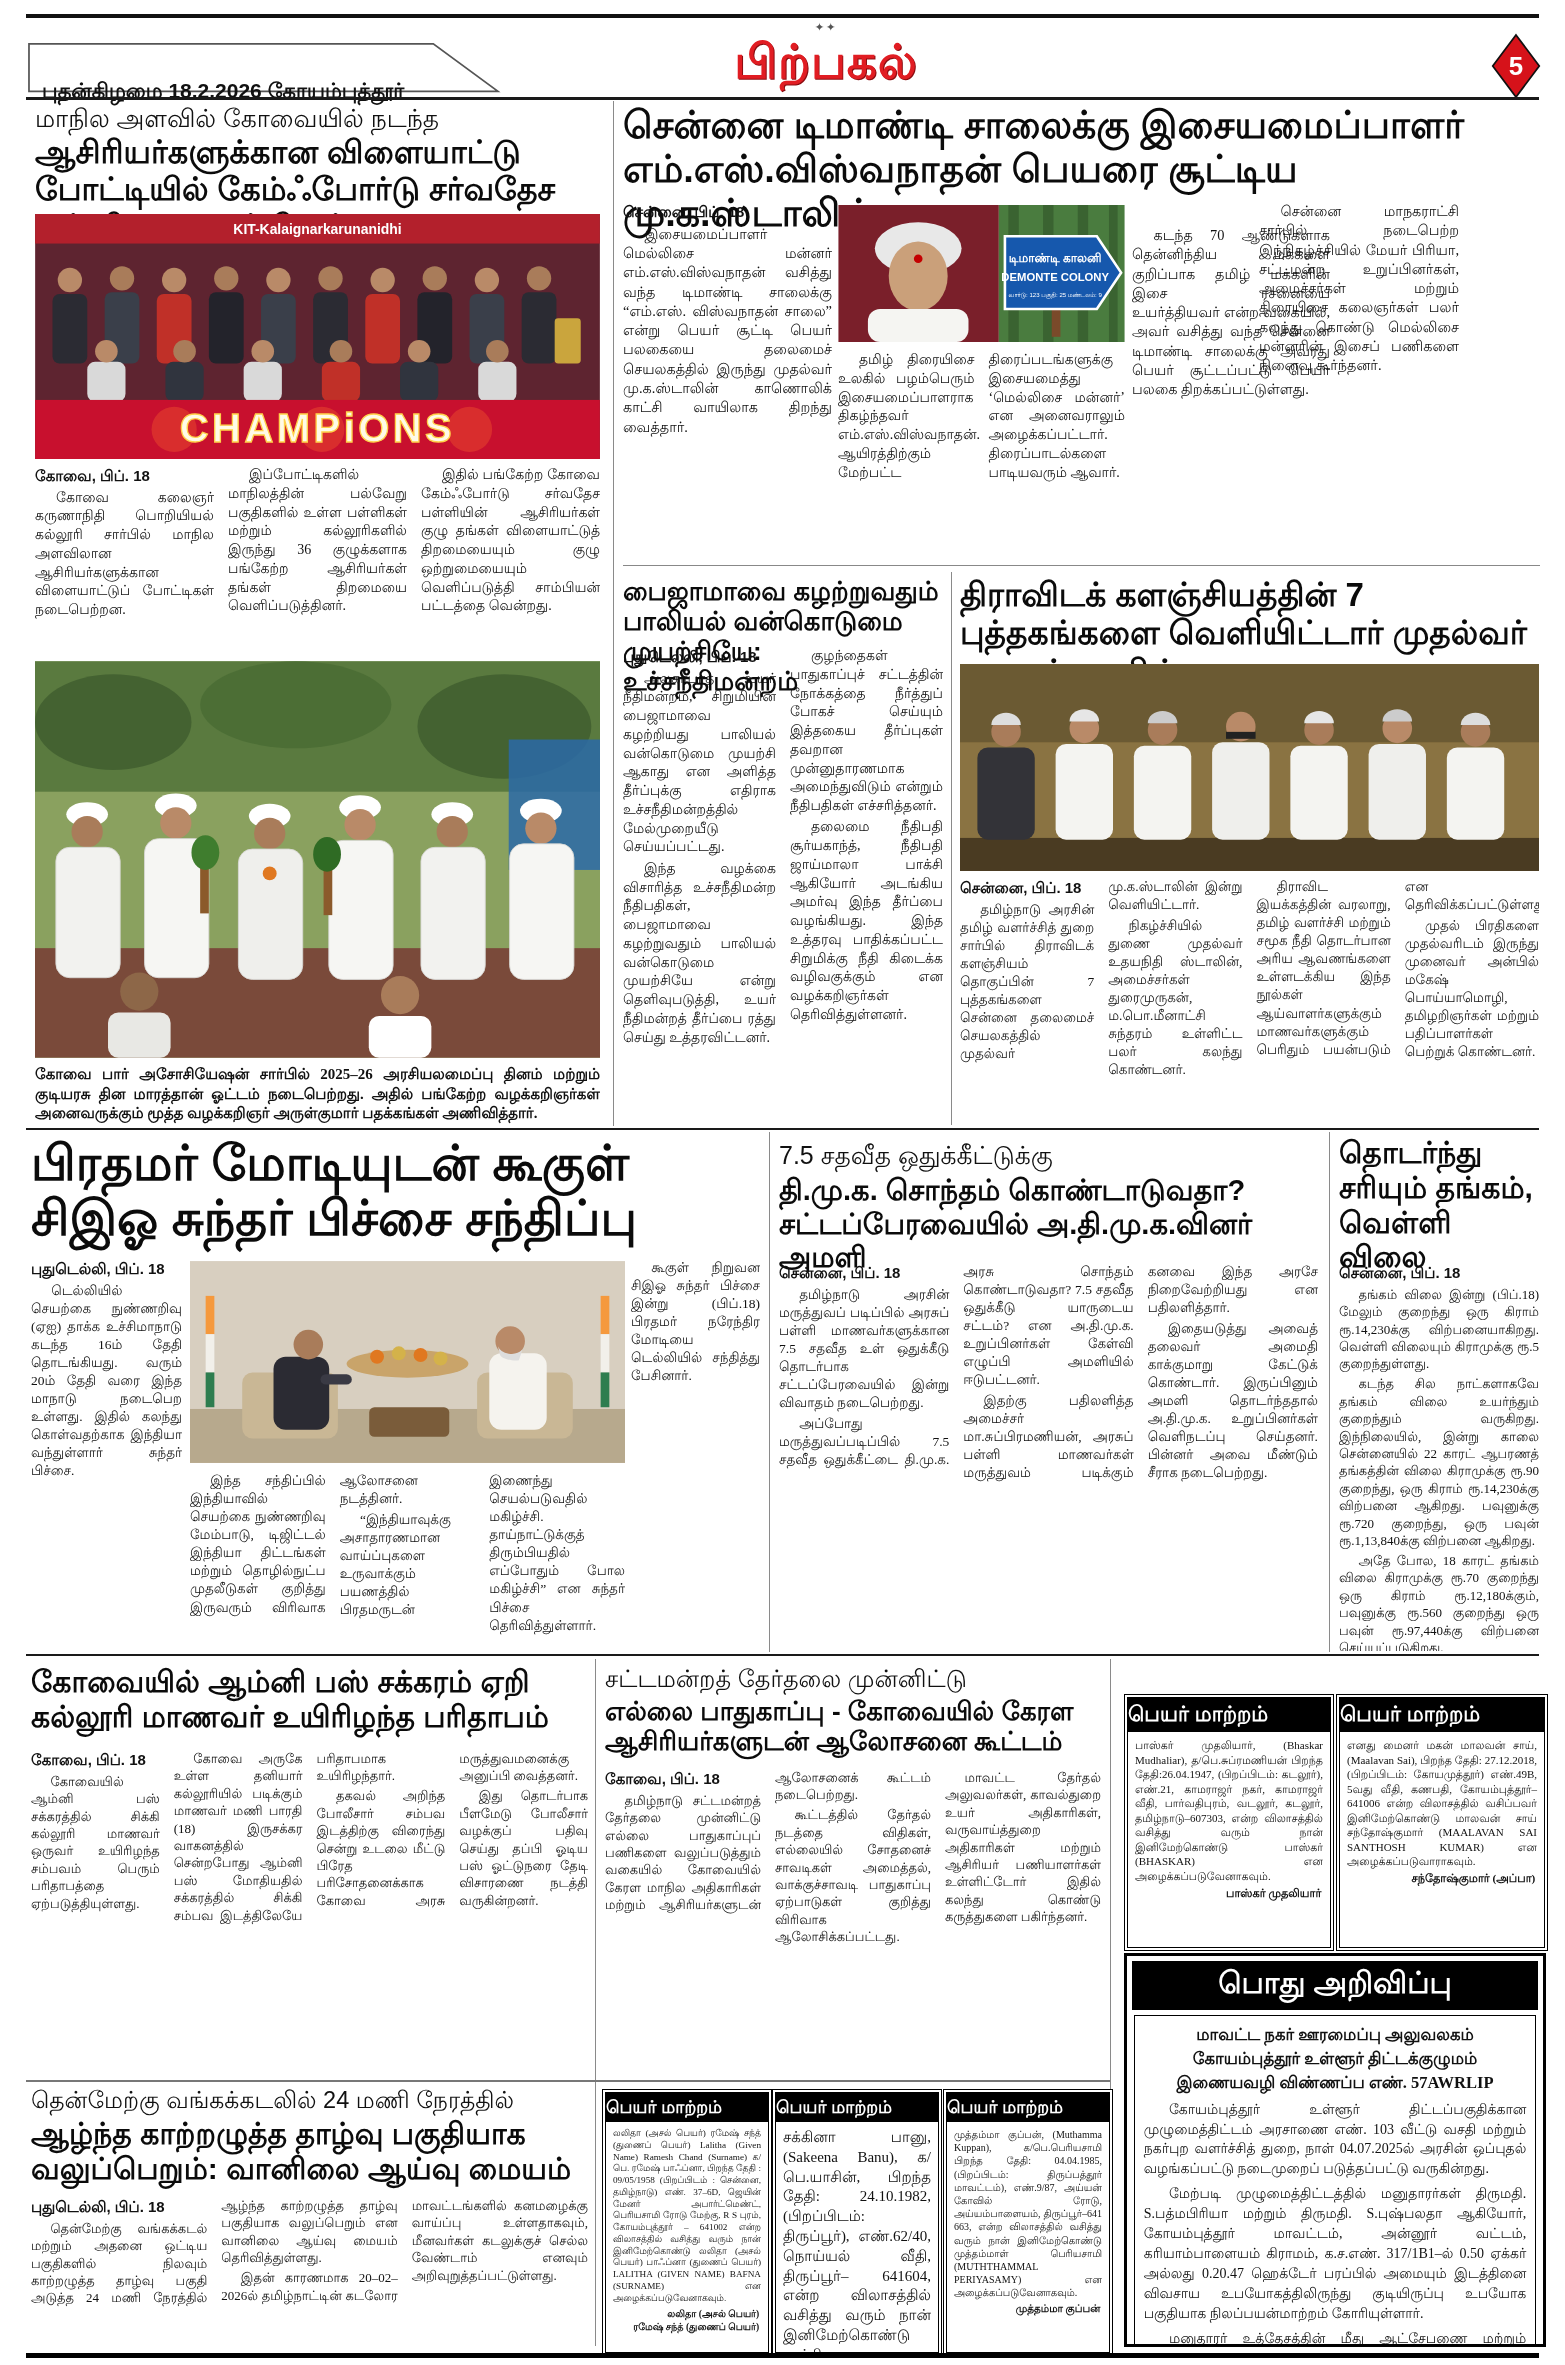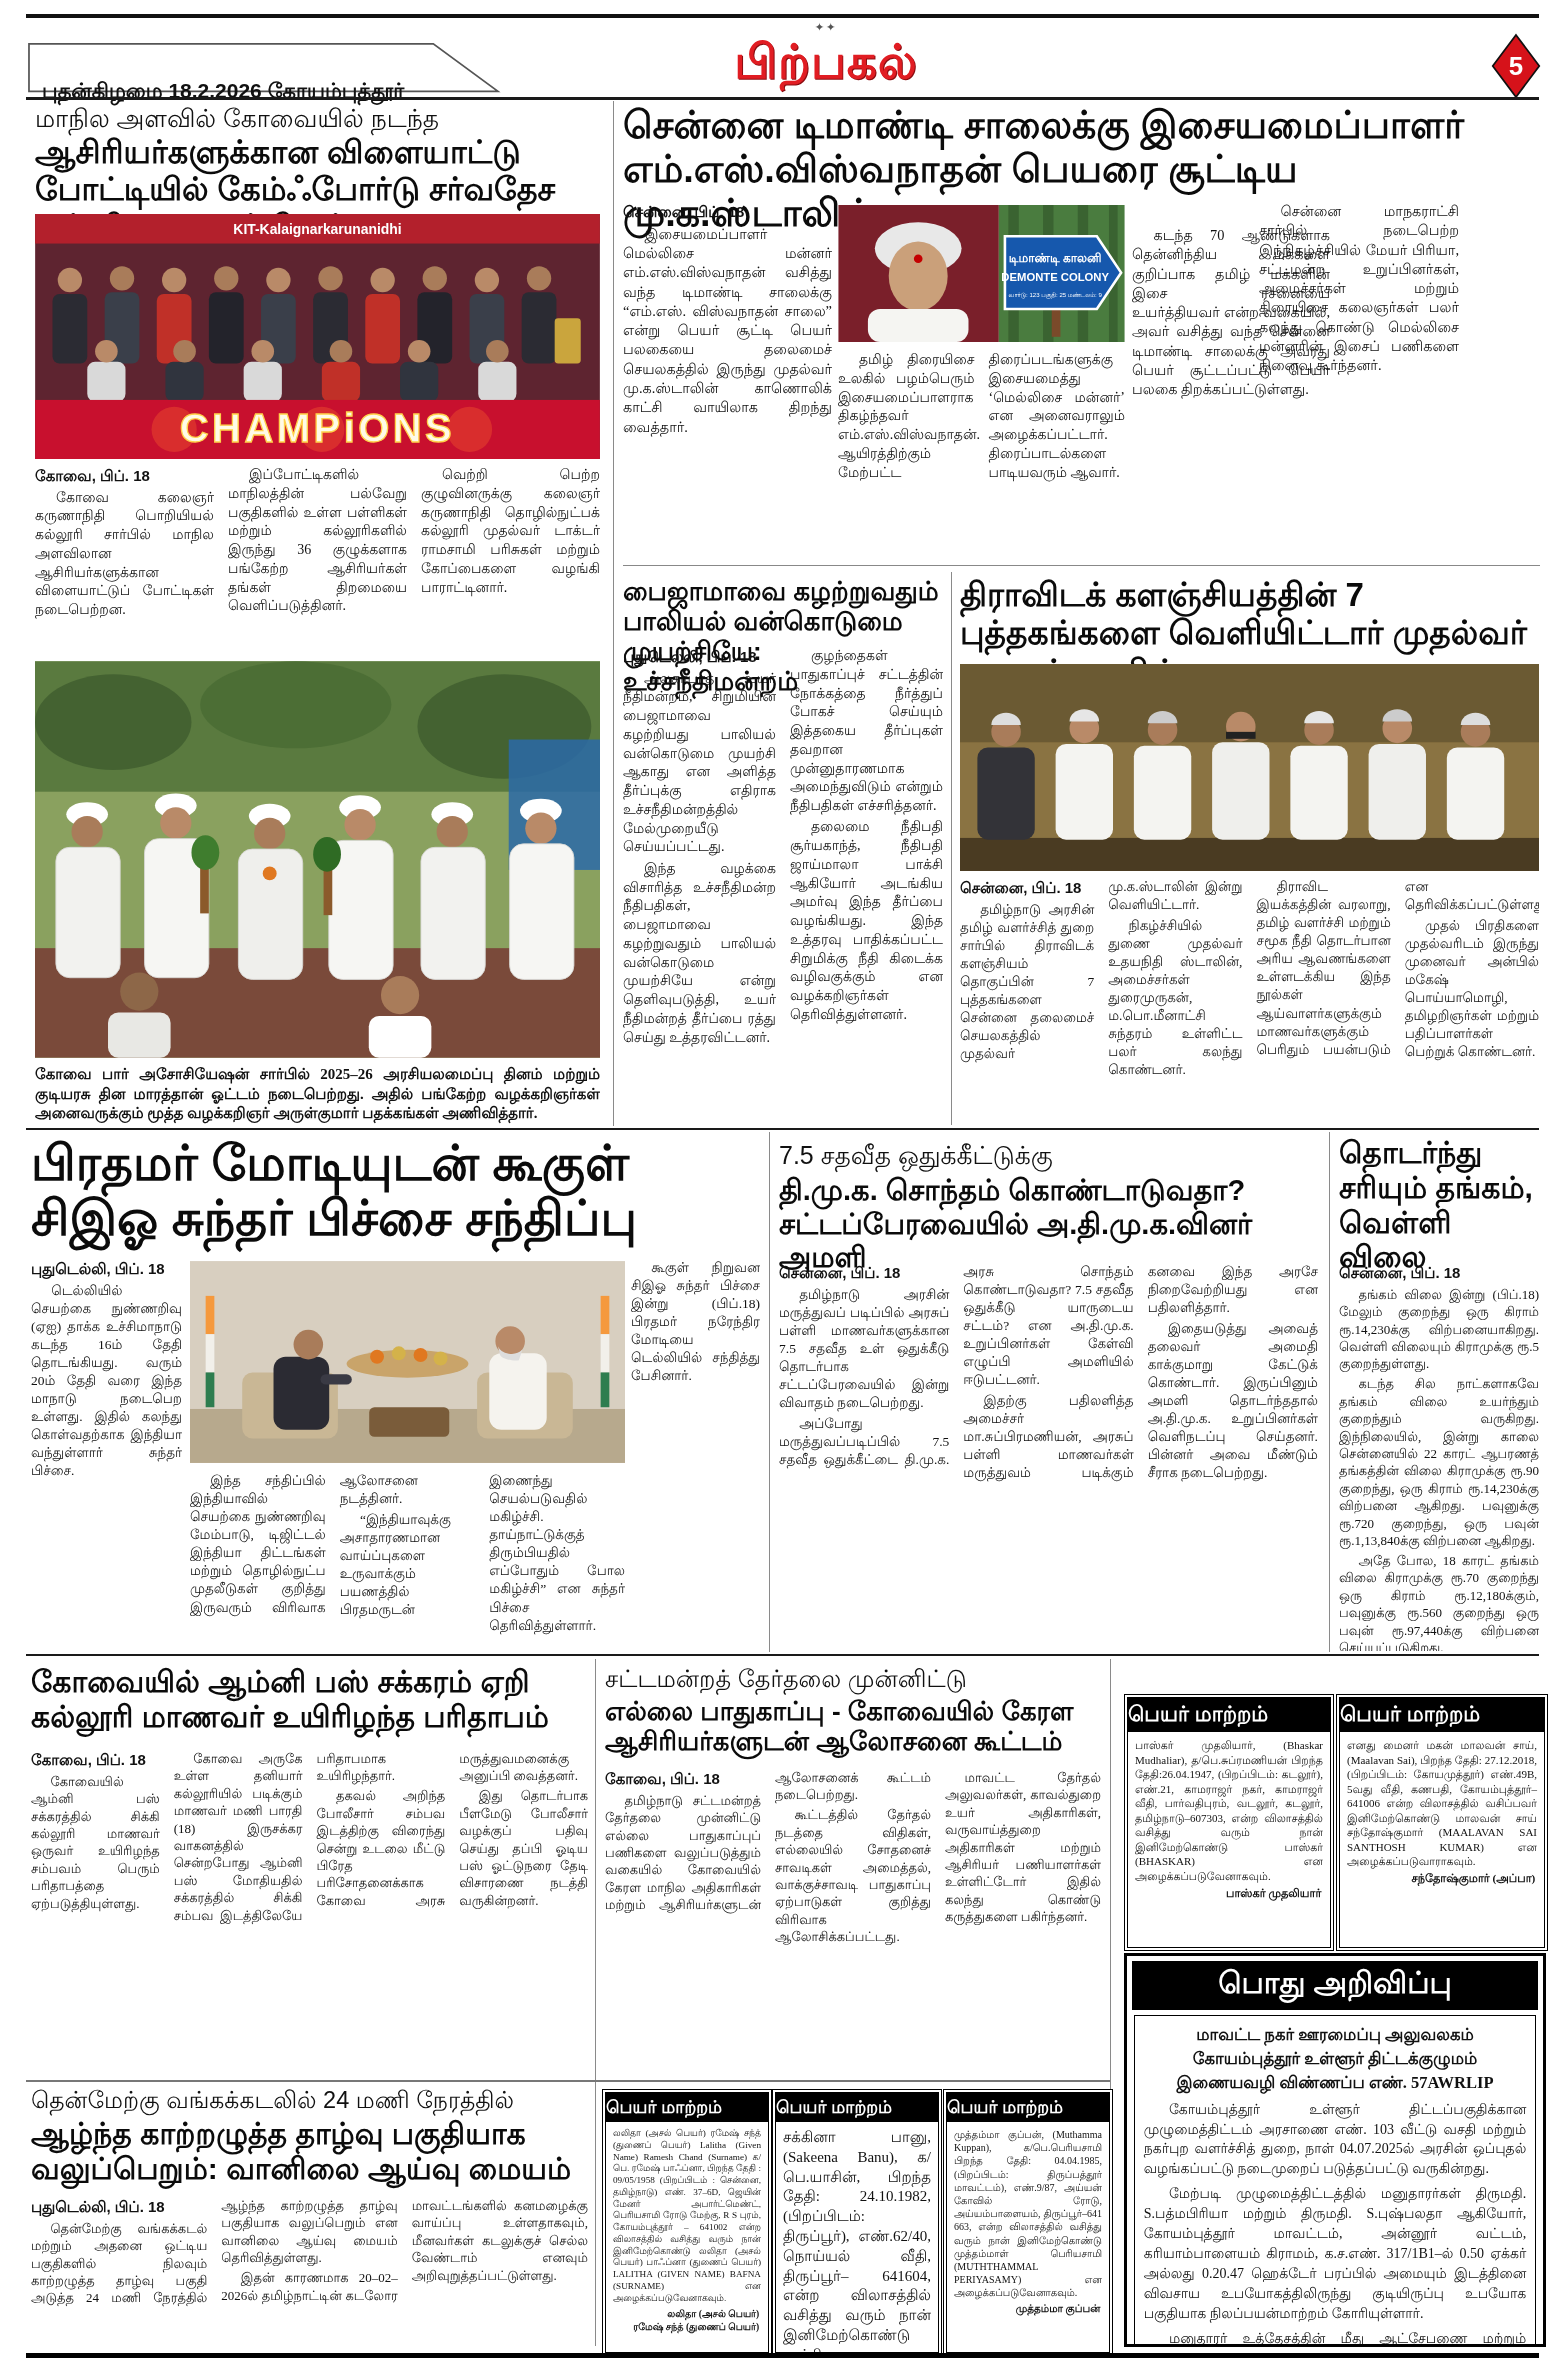--- a/index.html
+++ b/index.html
@@ -103,20 +103,21 @@
     <circle cx="330" cy="248" r="26" fill="#e8452e" opacity="0.55"></circle>
     <circle cx="500" cy="248" r="26" fill="#e8452e" opacity="0.55"></circle>
     <text x="325" y="263" text-anchor="middle" font-size="46" font-weight="bold" fill="#fffbe8" stroke="#ffd24a" stroke-width="1.5" letter-spacing="4">CHAMPiONS</text>
   </svg>
 
   <div class="abs body" style="left:35px;top:466px;width:565px;height:190px;column-count:3;font-size:14px;">
     <div class="dateline">கோவை, பிப். 18</div>
     <div>
         <p>கோவை கலைஞர் கருணாநிதி பொறியியல் கல்லூரி சார்பில் மாநில அளவிலான ஆசிரியர்களுக்கான விளையாட்டுப் போட்டிகள் நடைபெற்றன.</p>
         <p>இப்போட்டிகளில் மாநிலத்தின் பல்வேறு பகுதிகளில் உள்ள பள்ளிகள் மற்றும் கல்லூரிகளில் இருந்து 36 குழுக்களாக பங்கேற்ற ஆசிரியர்கள் தங்கள் திறமையை வெளிப்படுத்தினர்.</p>
+        <p>இதில் பங்கேற்ற கோவை கேம்ஃபோர்டு சர்வதேச பள்ளியின் ஆசிரியர்கள் குழு தங்கள் விளையாட்டுத் திறமையையும் குழு ஒற்றுமையையும் வெளிப்படுத்தி சாம்பியன் பட்டத்தை வென்றது.</p>
         <p>வெற்றி பெற்ற குழுவினருக்கு கலைஞர் கருணாநிதி தொழில்நுட்பக் கல்லூரி முதல்வர் டாக்டர் ராமசாமி பரிசுகள் மற்றும் கோப்பைகளை வழங்கி பாராட்டினார்.</p>
       </div>
   </div>
 
   <svg class="abs" style="left:35px;top:661px;" width="565" height="397" viewBox="0 0 650 456">
     <rect width="650" height="456" fill="#8aa15f"></rect>
     <rect width="650" height="150" fill="#5a7a3f"></rect>
     <ellipse cx="90" cy="70" rx="90" ry="55" fill="#3f5d2e" opacity="0.8"></ellipse>
     <ellipse cx="300" cy="50" rx="110" ry="50" fill="#486b33" opacity="0.8"></ellipse>
     <ellipse cx="540" cy="75" rx="100" ry="60" fill="#3f5d2e" opacity="0.8"></ellipse>

